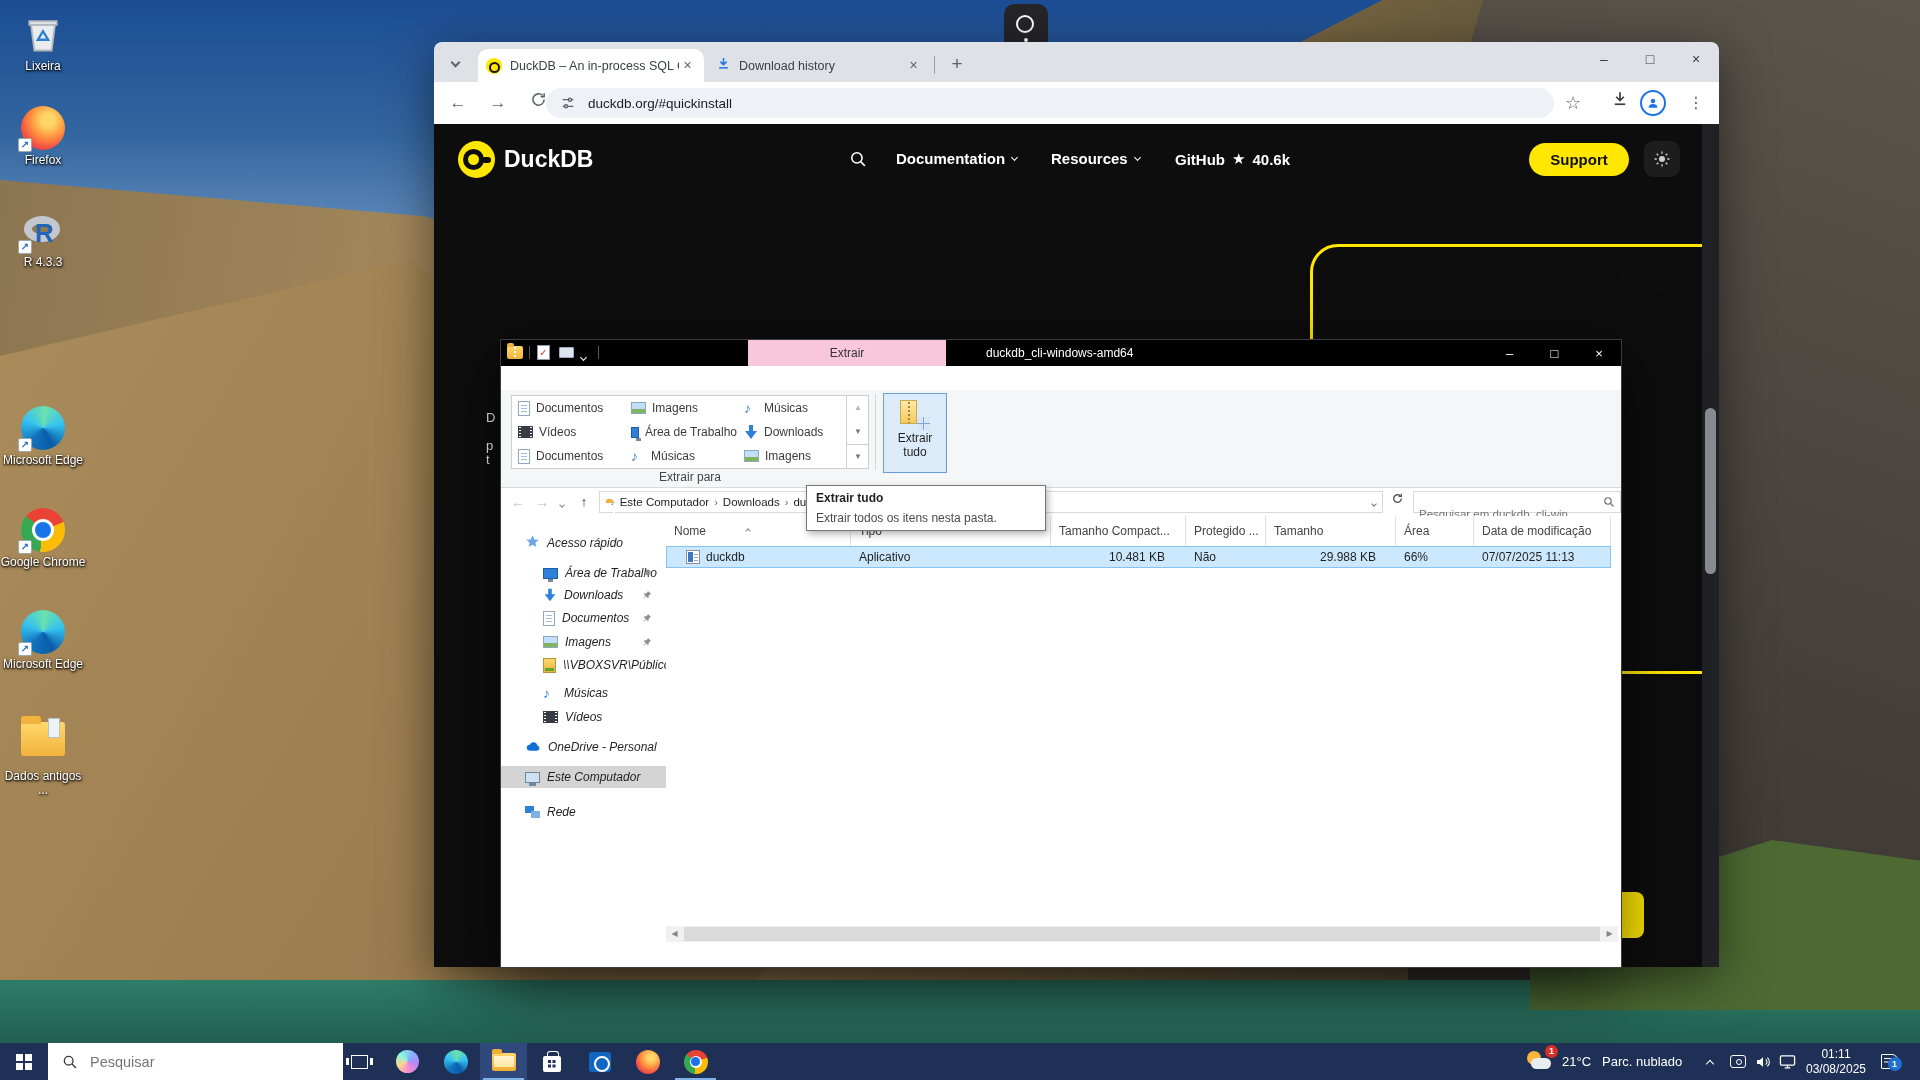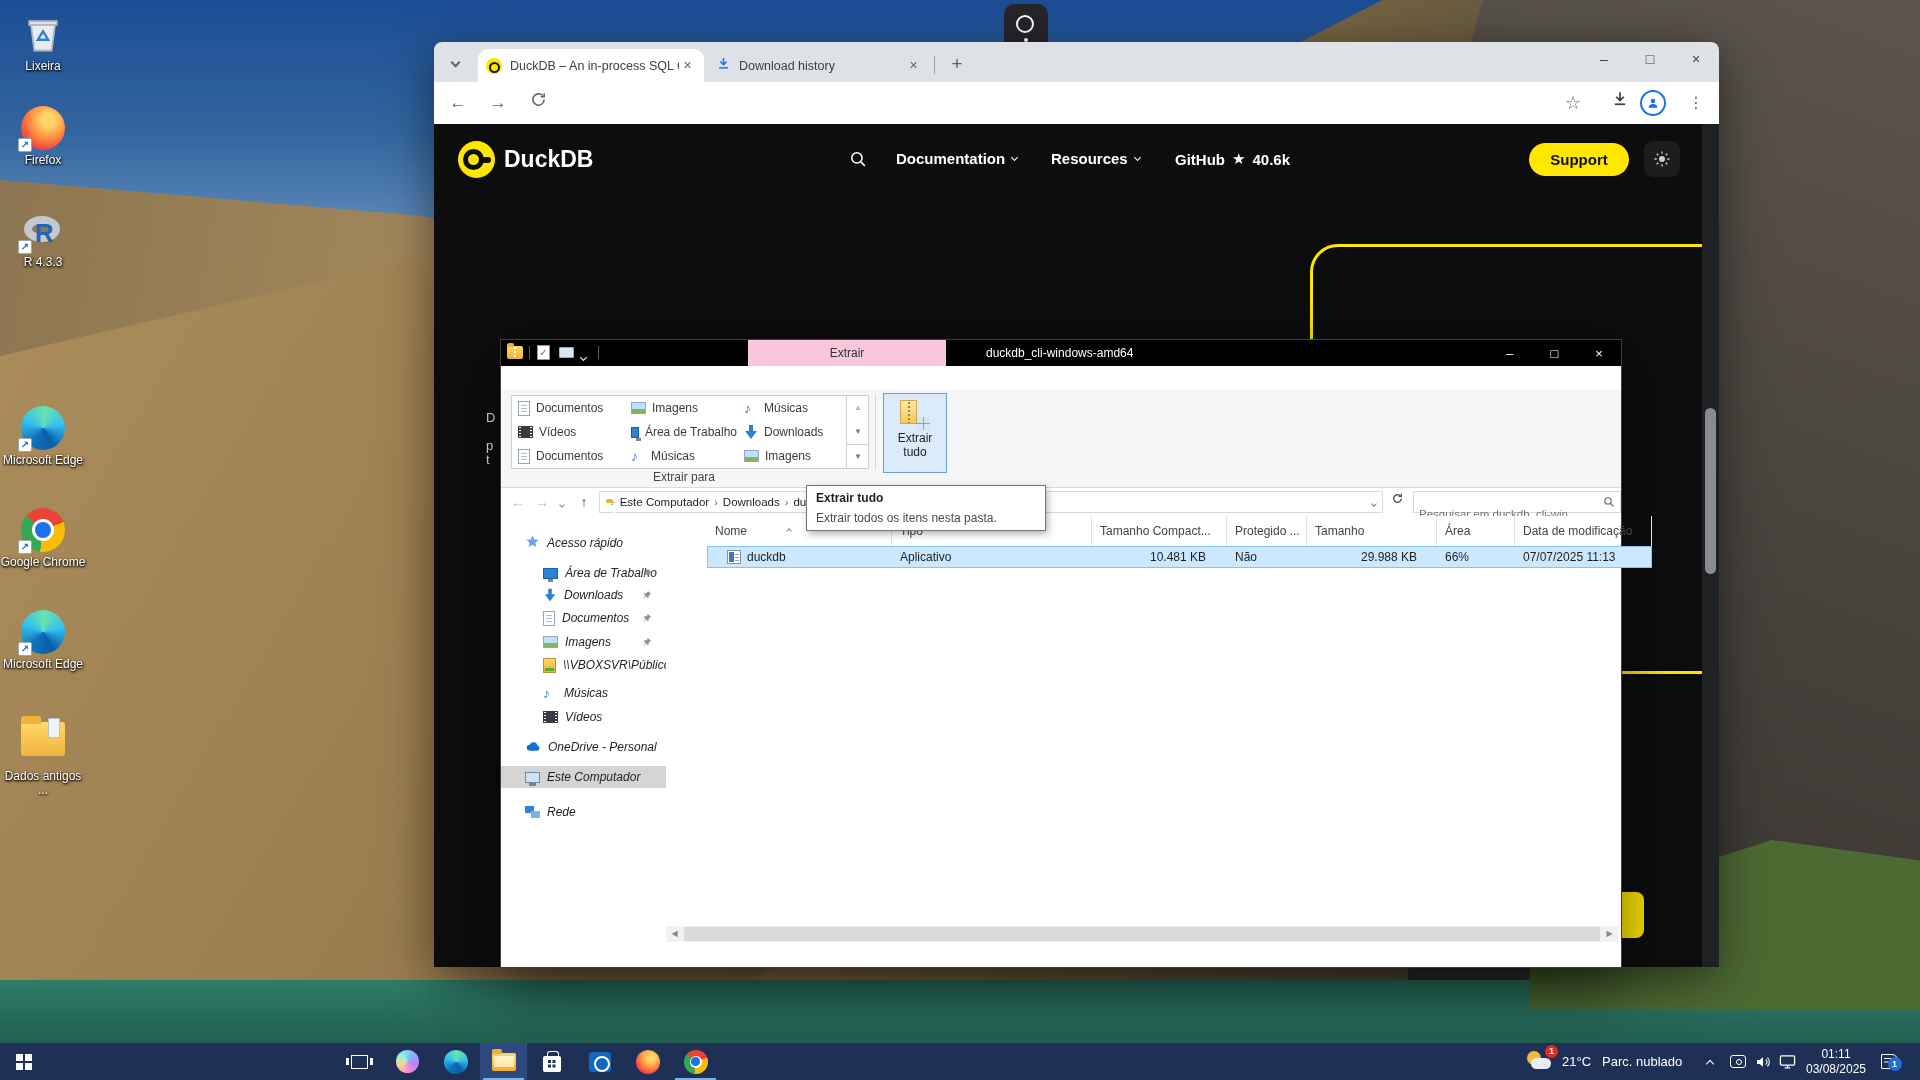--- a/index.html
+++ b/index.html
@@ -153,38 +153,38 @@
   .extract-ic { position:relative; width:30px; height:32px; margin:4px auto 1px; }
   .extract-ic .zf { position:absolute; left:0; top:2px; width:17px; height:24px;
     background:linear-gradient(#ffe9a8,#f6c95c); border:1px solid #caa84e; }
   .extract-ic .zf::after { content:""; position:absolute; left:7px; top:1px; width:2px; height:21px;
     background:repeating-linear-gradient(#a8843a 0 2px,transparent 2px 4px); }
   .extract-ic .grid { position:absolute; right:0; bottom:0; width:13px; height:13px;
     background:
       linear-gradient(#fff,#fff) padding-box,
       #7aa7d8; display:grid; grid-template-columns:1fr 1fr; gap:1px; background:#7aa7d8; }
   .extract-ic .grid span { background:#d6e6f7; }
-  .group-label { position:absolute; left:4px; top:80px; width:358px; text-align:center; color:#444; font-size:12px; }
+  .group-label { position:absolute; left:10px; top:80px; width:358px; text-align:center; color:#444; font-size:12px; }
   .ex-addr { position:absolute; left:0; top:148px; width:100%; height:28px; background:#fff; }
   .addr-nav { position:absolute; top:3px; width:22px; height:22px; text-align:center; line-height:22px; font-size:14px; }
   .addr-box { position:absolute; left:98px; top:3px; width:784px; height:22px; border:1px solid #d9d9d9;
     display:flex; align-items:center; padding:0 6px; gap:5px; font-size:11.5px; }
   .crumb-sep { color:#666; font-size:11px; }
   .refresh-btn { position:absolute; left:886px; top:3px; width:20px; height:22px; text-align:center; line-height:20px; }
   .search-box { position:absolute; left:912px; top:3px; width:208px; height:22px; border:1px solid #d9d9d9;
     display:flex; align-items:center; padding:0 5px; }
   .search-box input { border:none; outline:none; flex:1; font-size:11.5px; color:#555;
     font-family:inherit; background:transparent;margin-top:23px; }
   .ex-main { position:absolute; left:0; top:176px; width:100%; height:410px; background:#fff; }
   .sidebar { position:absolute; left:0; top:0; width:165px; height:100%; overflow:hidden;font-style:italic; }
   .sb-row { position:absolute; left:0; width:165px; height:22px; display:flex; align-items:center; font-size:12px; }
   .sb-row .ic { flex:none; margin-right:7px; }
   .sb-row.sel { background:#d4d4d4; }
   .pin-ic { position:absolute; right:14px; top:5px; }
-  .filelist { position:absolute; left:165px; top:0; right:0; height:100%;margin-left:41px; }
+  .filelist { position:absolute; left:165px; top:0; right:0; height:100%; }
   .fl-head { position:absolute; top:0; height:30px; line-height:30px; color:#444; font-size:12px;
     padding-left:8px; border-right:1px solid #e2e2e2; white-space:nowrap; overflow:hidden; }
   .fl-row { position:absolute; left:0; top:30px; width:945px; height:22px; background:#cce8ff;
     box-shadow:inset 0 0 0 1px #84c4f2; }
   .fl-cell { position:absolute; top:0; height:22px; line-height:22px; font-size:12px; color:#1f1f1f;
     padding:0 8px; white-space:nowrap; }
   .num { text-align:right; }
   .exe-ic { position:absolute; left:20px; top:4px; width:14px; height:14px; background:#fff; border:1px solid #8a9096; }
   .exe-ic::before { content:""; position:absolute; left:1px; top:1px; width:5px; height:10px; background:#3b78c3; }
   .exe-ic::after { content:""; position:absolute; right:1px; top:3px; width:4px; height:1px; background:#98a2ab;
@@ -384,20 +384,28 @@
     </div>
     <div class="toolbar">
       <div class="navic" style="left:10px">←</div>
       <div class="navic" style="left:50px">→</div>
       <div class="navic" style="left:90px">
         <svg width="17" height="17" viewBox="0 0 24 24">
             <path d="M20 12a8 8 0 1 1-2.3-5.6" fill="none" stroke="#5f6368" stroke-width="2.2"></path>
             <path d="M20 3v5h-5" fill="none" stroke="#5f6368" stroke-width="2.2"></path>
           </svg>
       </div>
+      <div class="omnibox">
+        <svg width="16" height="16" viewBox="0 0 24 24">
+            <path d="M4 7h10M18 7h2M4 17h4M12 17h8" stroke="#5f6368" stroke-width="2" fill="none"></path>
+            <circle cx="15" cy="7" r="2.4" fill="none" stroke="#5f6368" stroke-width="2"></circle>
+            <circle cx="9" cy="17" r="2.4" fill="none" stroke="#5f6368" stroke-width="2"></circle>
+          </svg>
+        <span class="omni-url">duckdb.org/#quickinstall</span>
+      </div>
       <div class="navic" style="left:1125px;font-size:18px">☆</div>
       <div class="navic" style="left:1172px">
         <svg width="18" height="18" viewBox="0 0 24 24">
             <path d="M12 3v10M7 9l5 5 5-5" stroke="#3c4043" stroke-width="2.3" fill="none"></path>
             <path d="M5 19h14" stroke="#3c4043" stroke-width="2.3"></path>
           </svg>
       </div>
       <div class="avatar">
         <svg width="16" height="16" viewBox="0 0 24 24">
             <circle cx="12" cy="9" r="3.4" fill="#1a73e8"></circle>
@@ -657,20 +665,27 @@
     <div class="ex-tooltip">
       <div class="tt-title">Extrair tudo</div>
       <div class="tt-body">Extrair todos os itens nesta pasta.</div>
     </div>
   </div>
 
   <div class="abs taskbar">
     <div class="tb-start">
         <div class="win-logo"></div>
       </div>
+    <div class="tb-search">
+      <svg width="16" height="16" viewBox="0 0 24 24">
+          <circle cx="10" cy="10" r="6.5" fill="none" stroke="#3b3b3b" stroke-width="2"></circle>
+          <path d="M15 15l6 6" stroke="#3b3b3b" stroke-width="2"></path>
+        </svg>
+      <input type="text" placeholder="Pesquisar" style="">
+    </div>
     <div class="tb-ic" style="left:336px">
         <div class="i-taskview"></div>
       </div>
     <div class="tb-ic" style="left:384px">
         <div class="i-copilot"></div>
       </div>
     <div class="tb-ic" style="left:432px">
         <div class="i-edge ic24"></div>
       </div>
     <div class="tb-ic active" style="left:480px">

